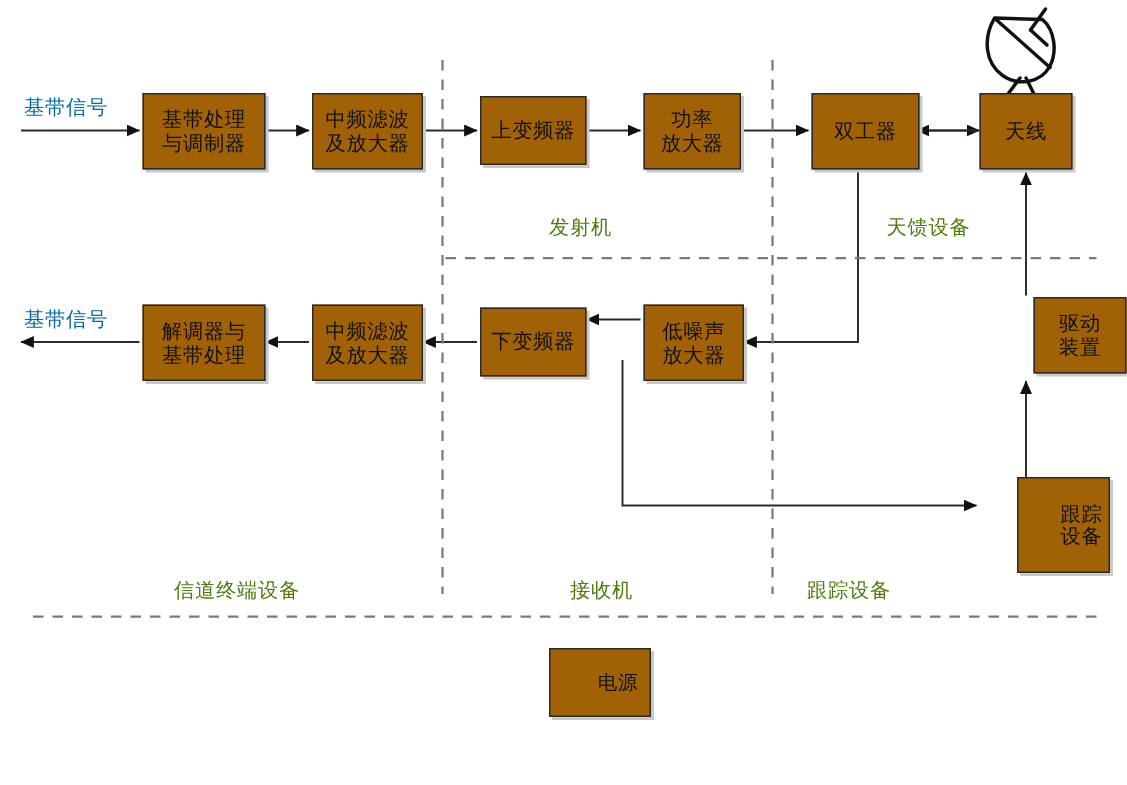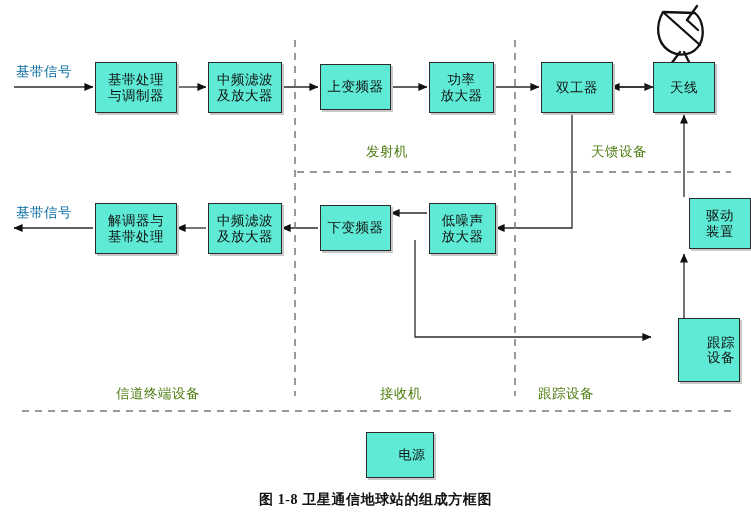--- a/index.html
+++ b/index.html
@@ -2,21 +2,21 @@
 <html><head>
 <meta charset="utf-8">
 <style>
   html,body{margin:0;padding:0;background:#ffffff;}
   body{width:751px;height:523px;overflow:hidden;
        font-family:"Liberation Serif","DejaVu Serif",serif;color:#1a1a1a;}
   #stage{position:relative;width:751px;height:523px;}
   svg#diagram{position:absolute;left:0;top:0;width:751px;height:523px;}
 
   .blk{position:absolute;box-sizing:border-box;border:1px solid #2b2b2b;
-       background:#5eead4;box-shadow:2px 2px 0 0 #c9c9c9;
+       background:#a16207;box-shadow:2px 2px 0 0 #c9c9c9;
        display:flex;align-items:center;justify-content:center;
        text-align:center;line-height:1.12;
        font-family:"Liberation Serif","DejaVu Serif",serif;
        font-size:13.5px;color:#111;letter-spacing:.5px;}
   .blk span{display:block;white-space:pre-line;}
 
   .lbl{position:absolute;font-size:13.5px;color:#0369a1;white-space:nowrap;
        letter-spacing:.5px;
        font-family:"Liberation Serif","DejaVu Serif",serif;}
   .sec{position:absolute;font-size:13.5px;color:#4d7c0f;white-space:nowrap;
@@ -144,15 +144,14 @@
   <div class="lbl" style="left:16px;top:63px;">基带信号</div>
   <div class="lbl" style="left:16px;top:204px;">基带信号</div>
 
   <div class="sec" style="left:366px;top:143px;">发射机</div>
   <div class="sec" style="left:591px;top:143px;">天馈设备</div>
 
   <div class="sec" style="left:116px;top:385px;">信道终端设备</div>
   <div class="sec" style="left:380px;top:385px;">接收机</div>
   <div class="sec" style="left:538px;top:385px;">跟踪设备</div>
 
-  <div class="caption" style="top:491px;">图 1-8  卫星通信地球站的组成方框图</div>
 
 </div>
 
 </body></html>

